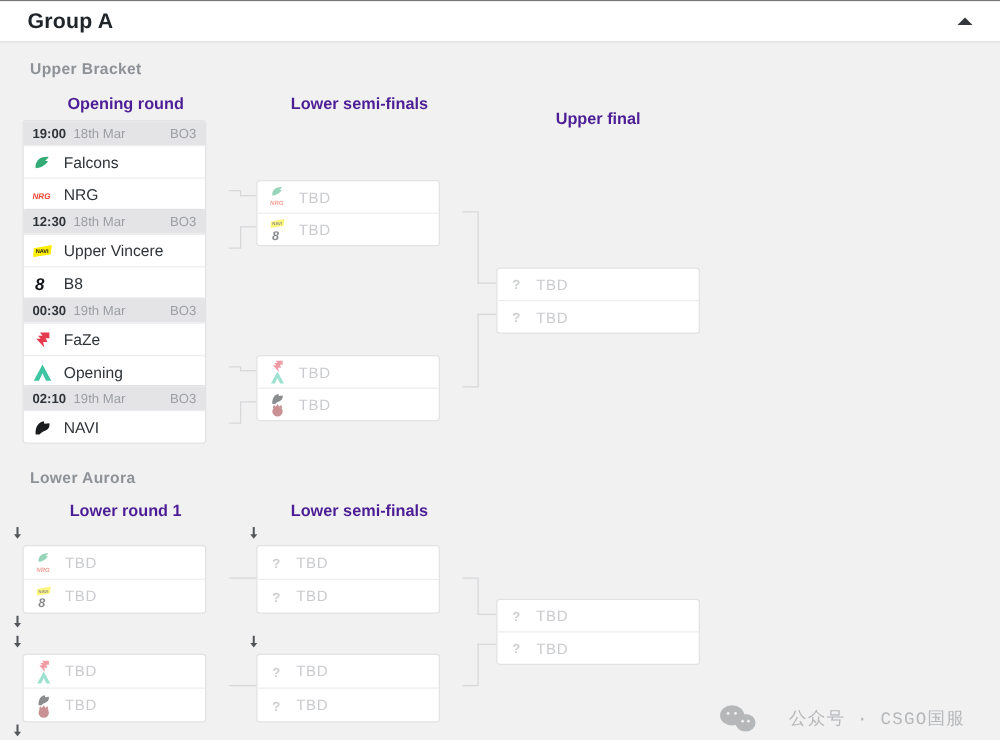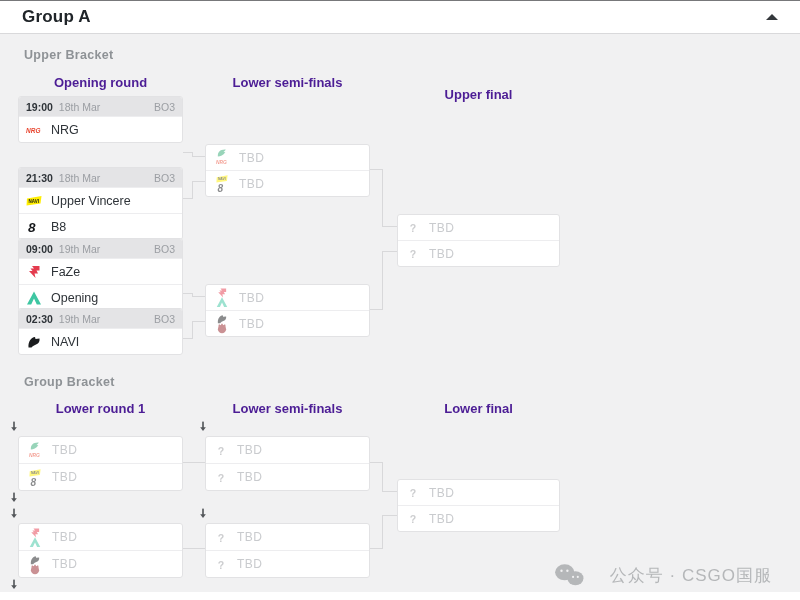--- a/index.html
+++ b/index.html
@@ -9,42 +9,42 @@
   
   .topbar{position:absolute;left:0;top:0;width:800px;height:33px;background:#fff;
           border-bottom:1px solid #d9d9db;display:flex;align-items:center;
           justify-content:space-between;padding:0 22px;box-sizing:border-box;cursor:pointer;}
   .title{font-size:17px;font-weight:bold;color:#202529;letter-spacing:.2px;}
   .caret{width:0;height:0;border-left:6px solid transparent;border-right:6px solid transparent;
          border-bottom:6px solid #34383c;}
   .seclabel{position:absolute;font-size:12.5px;font-weight:bold;color:#8e9296;letter-spacing:.3px;}
   .colhead{position:absolute;font-size:13px;font-weight:bold;color:#4c1d95;text-align:center;}
   
-  .match{position:absolute;width:165px;background:#fff;border:1px solid #e2e2e4;
+  .match{position:absolute;width:147px;background:#fff;border:1px solid #e2e2e4;
          border-radius:3px;box-sizing:border-box;}
   .mhead{height:19px;background:#e4e4e6;display:flex;align-items:center;
          padding:0 7px;font-size:10.5px;border-radius:2px 2px 0 0;}
   .mtime{font-weight:bold;color:#2e3338;}
   .mdate{color:#9b9ea3;margin-left:6px;}
   .mbo{color:#9b9ea3;margin-left:auto;}
   .trow{height:25px;display:flex;align-items:center;padding:0 7px;
         border-top:1px solid #ededef;font-size:12.5px;color:#2e3338;}
   .ticon{width:16px;height:16px;margin-right:9px;flex:0 0 auto;}
   .slot{height:25px;display:flex;align-items:center;padding:0 7px;border-top:1px solid #ededef;}
   .slot:first-child,.trow:first-child{border-top:none;}
   .lr .slot{height:26px;}
   .ghosts{display:flex;flex-direction:column;align-items:center;width:17px;
           opacity:.5;margin-right:9px;flex:0 0 auto;}
   .gicon{width:12px;height:12px;margin:-1.5px 0;}
   .qicon{width:13px;height:13px;margin:0 9px 0 2px;flex:0 0 auto;}
   .tbdtxt{color:#c9cbce;font-size:12px;letter-spacing:.5px;}
   .line{position:absolute;background:#d8d8da;}
   .arrow{position:absolute;width:14px;height:13px;}
   .wm{position:absolute;right:28px;top:562px;display:flex;align-items:center;gap:26px;
-      color:#b5b7b9;font-size:17px;letter-spacing:1px;}
+      color:#b5b7b9;font-size:14px;letter-spacing:1px;font-family:Liberation Mono, monospace;}
   .wmicon{width:30px;height:24px;}
   .bottomgap{position:absolute;left:0;top:591px;width:800px;height:9px;background:#fff;}
   svg text{font-family:"Liberation Sans",sans-serif;}
 </style>
 </head>
 <body>
 
 <svg width="0" height="0" style="position:absolute" aria-hidden="true">
   <defs>
     <symbol id="icon-falcons" viewBox="0 0 16 16">
@@ -98,87 +98,92 @@
 </svg>
 
 <div class="page">
 
   <div class="topbar">
     <span class="title">Group A</span>
     <span class="caret"></span>
   </div>
 
   <div class="seclabel" style="left:24px;top:47px">Upper Bracket</div>
-  <div class="seclabel" style="left:24px;top:374px">Group Bracket</div>
+  <div class="seclabel" style="left:24px;top:374px">Lower Aurora</div>
 
   <div class="colhead" style="left:18px;top:74px;width:165px">Opening round</div>
   <div class="colhead" style="left:205px;top:74px;width:165px">Lower semi-finals</div>
   <div class="colhead" style="left:397px;top:86px;width:163px">Upper final</div>
 
   <div class="colhead" style="left:18px;top:400px;width:165px">Lower round 1</div>
   <div class="colhead" style="left:205px;top:400px;width:165px">Lower semi-finals</div>
-  <div class="colhead" style="left:397px;top:400px;width:163px">Lower final</div>
 
   <div class="match" style="left:18px;top:95px">
     <div class="mhead">
       <span class="mtime">19:00</span>
       <span class="mdate">18th Mar</span>
       <span class="mbo">BO3</span>
     </div>
     <div class="trow">
       <svg class="ticon">
+          <use href="#icon-falcons"></use>
+        </svg>
+      <span>Falcons</span>
+    </div>
+    <div class="trow">
+      <svg class="ticon">
           <use href="#icon-nrg"></use>
         </svg>
       <span>NRG</span>
     </div>
   </div>
 
   <div class="match" style="left:18px;top:166px">
     <div class="mhead">
-      <span class="mtime">21:30</span>
+      <span class="mtime">12:30</span>
       <span class="mdate">18th Mar</span>
       <span class="mbo">BO3</span>
     </div>
     <div class="trow">
       <svg class="ticon">
           <use href="#icon-navi"></use>
         </svg>
       <span>Upper Vincere</span>
     </div>
     <div class="trow">
       <svg class="ticon">
           <use href="#icon-b8"></use>
         </svg>
       <span>B8</span>
     </div>
   </div>
 
   <div class="match" style="left:18px;top:237px">
     <div class="mhead">
-      <span class="mtime">09:00</span>
+      <span class="mtime">00:30</span>
       <span class="mdate">19th Mar</span>
       <span class="mbo">BO3</span>
     </div>
     <div class="trow">
       <svg class="ticon">
           <use href="#icon-faze"></use>
         </svg>
       <span>FaZe</span>
     </div>
     <div class="trow">
       <svg class="ticon">
           <use href="#icon-aurora"></use>
         </svg>
       <span>Opening</span>
     </div>
   </div>
 
   <div class="match" style="left:18px;top:307px">
     <div class="mhead">
-      <span class="mtime">02:30</span>
+      <span class="mtime">02:10</span>
       <span class="mdate">19th Mar</span>
       <span class="mbo">BO3</span>
     </div>
     <div class="trow">
       <svg class="ticon">
           <use href="#icon-furia"></use>
         </svg>
       <span>NAVI</span>
     </div>
   </div>

